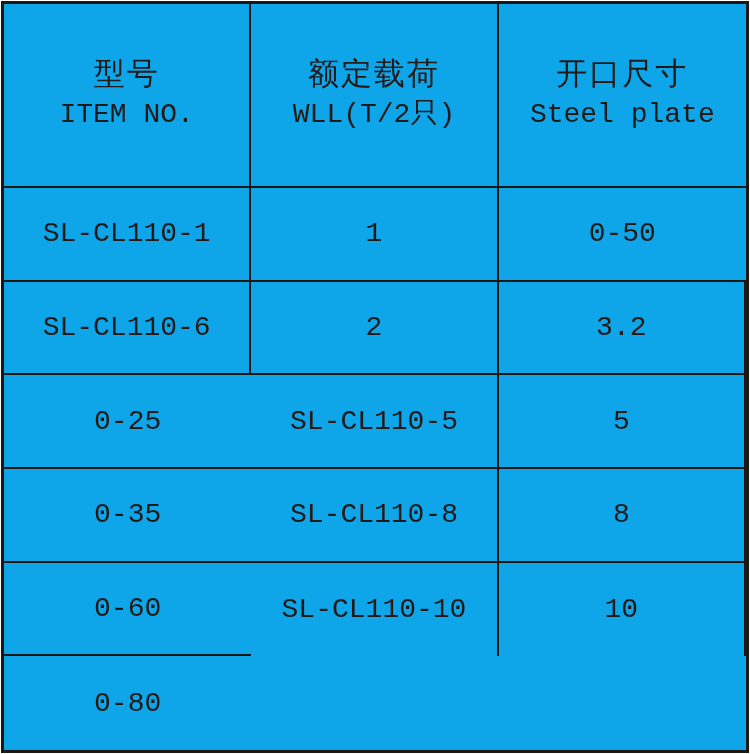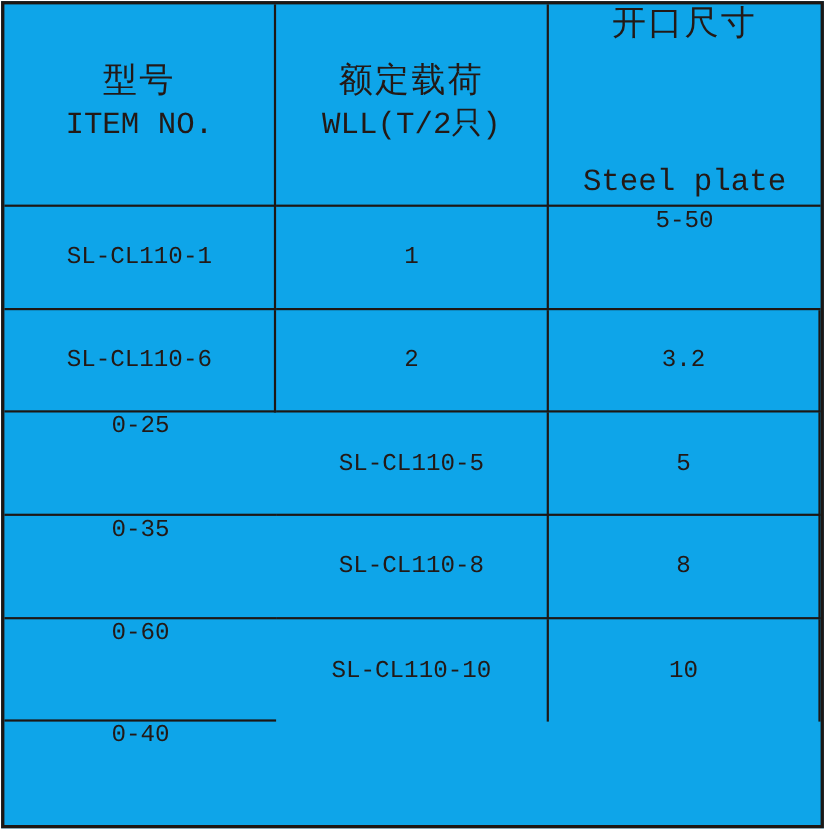--- a/index.html
+++ b/index.html
@@ -29,36 +29,36 @@
   .cell {
     border-right: 2px solid #1d1714;
     border-bottom: 2px solid #1d1714;
     display: flex;
     flex-direction: column;
     align-items: center;
     justify-content: center;
     text-align: center;
     overflow: hidden;
   }
-  .cell.last-col { border-right: none; justify-content: space-between; }
+  .cell.last-col { border-right: none; }
   .cell.last-row { border-bottom: none; }
   .header-cell {
     line-height: 1.32;
   }
   .zh-line {
     font-size: 31px;
     letter-spacing: 2px;
     white-space: nowrap;
   }
   .en-line {
     font-size: 28px;
     white-space: nowrap;
   }
   .data-cell {
-    font-size: 22px;
+    font-size: 28px;
     white-space: nowrap;
   }
 </style>
 </head>
 <body>
 
 <div class="spec-table">
 
   <div class="cell header-cell">
     <div class="zh-line">型号</div>
@@ -68,33 +68,33 @@
     <div class="zh-line">额定载荷</div>
     <div class="en-line">WLL(T/2只)</div>
   </div>
   <div class="cell header-cell last-col">
     <div class="zh-line">开口尺寸</div>
     <div class="en-line">Steel plate</div>
   </div>
 
   <div class="cell data-cell">SL-CL110-1</div>
   <div class="cell data-cell">1</div>
-  <div class="cell data-cell last-col">5-50</div>
+  <div class="cell data-cell last-col">0-50</div>
 
   <div class="cell data-cell">SL-CL110-6</div>
   <div class="cell data-cell">2</div>
 
   <div class="cell data-cell">3.2</div>
   <div class="cell data-cell last-col">0-25</div>
 
   <div class="cell data-cell">SL-CL110-5</div>
   <div class="cell data-cell">5</div>
   <div class="cell data-cell last-col">0-35</div>
 
   <div class="cell data-cell">SL-CL110-8</div>
   <div class="cell data-cell">8</div>
   <div class="cell data-cell last-col">0-60</div>
 
   <div class="cell data-cell last-row">SL-CL110-10</div>
   <div class="cell data-cell last-row">10</div>
-  <div class="cell data-cell last-col last-row">0-40</div>
+  <div class="cell data-cell last-col last-row">0-80</div>
 
 </div>
 
 </body></html>

